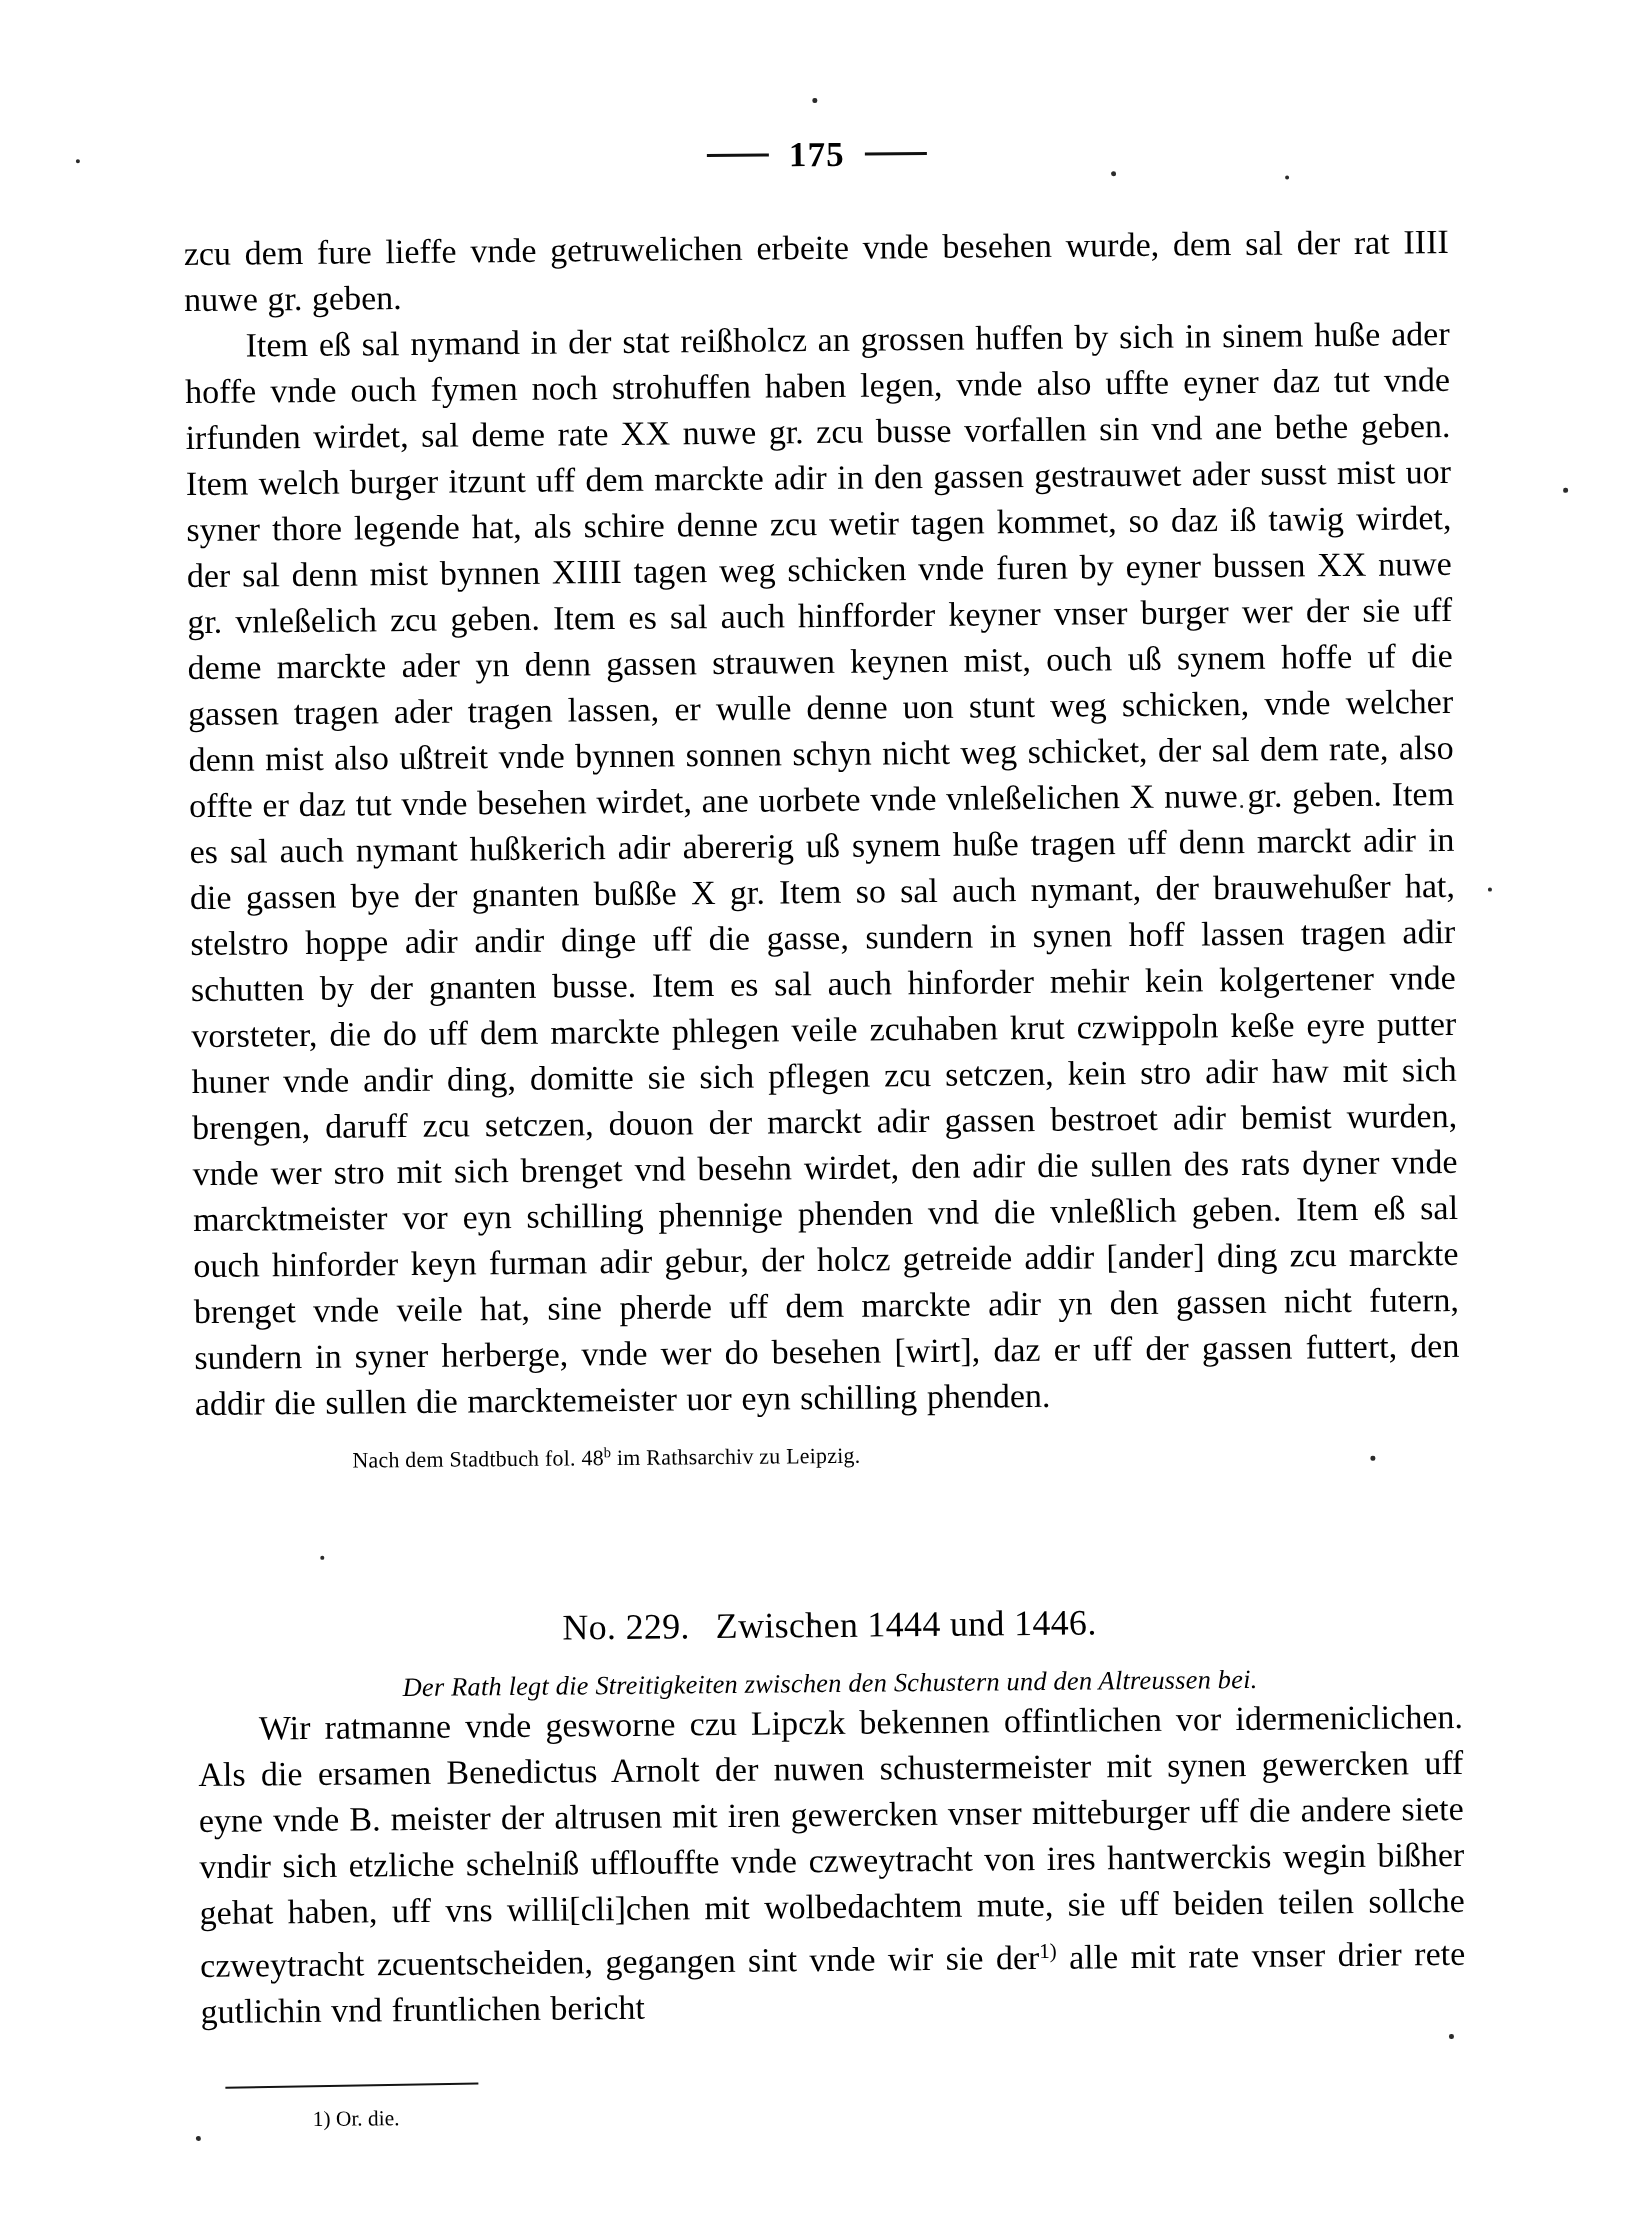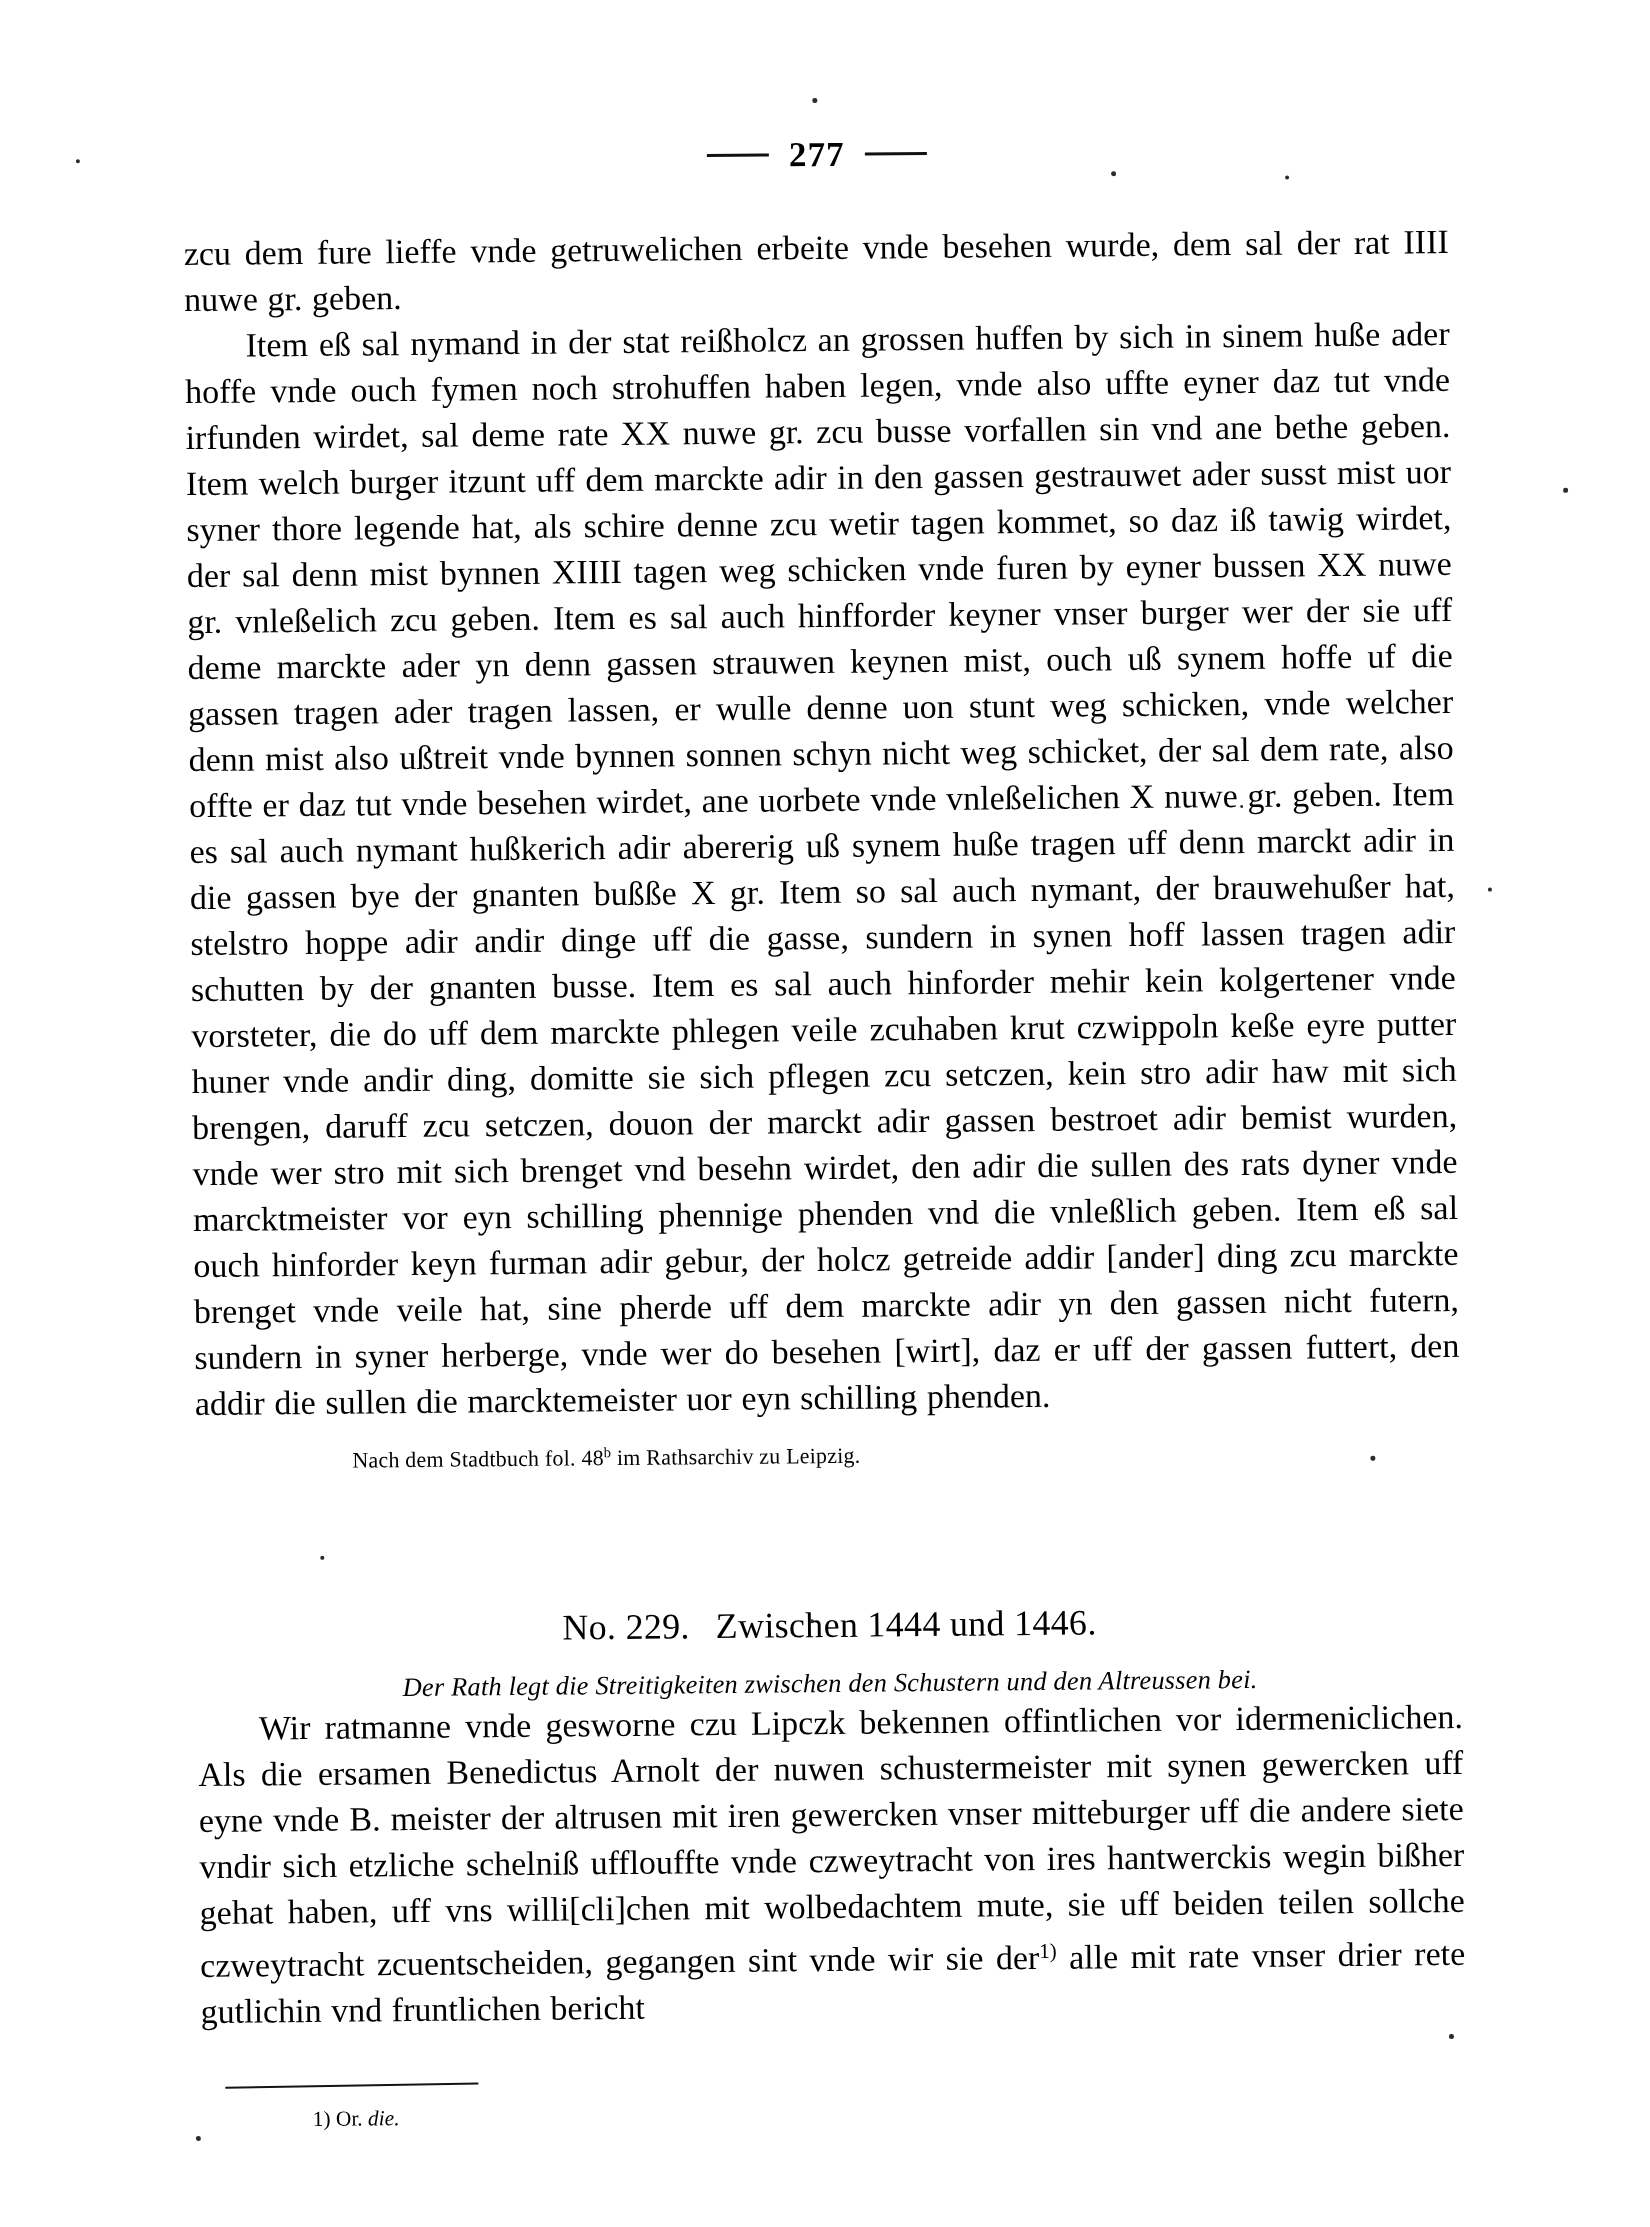--- a/index.html
+++ b/index.html
@@ -117,37 +117,36 @@
     background: #141414;
     margin-left: 23.6px;
     transform: rotate(-0.45deg);
   }
   .footnote {
     margin: 19px 0 0 111px;
     font-size: 21.4px;
     line-height: 27px;
   }
   .footnote .fn-it {
-    font-style: italic;
   }
 
   
   .speck {
     position: absolute;
     background: #2b2b2b;
     border-radius: 50%;
   }
 </style>
 </head>
 <body>
 
 <div id="page">
 
   <div class="folio">
-    <span class="rule"></span><span>277</span><span class="rule"></span>
+    <span class="rule"></span><span>175</span><span class="rule"></span>
   </div>
 
   <div class="textblock">
 
     <p class="body">zcu dem fure lieffe vnde getruwelichen erbeite vnde besehen wurde, dem sal der rat IIII nuwe gr. geben.</p>
 
     <p class="body indent">Item eß sal nymand in der stat reißholcz an grossen huffen by sich in sinem huße ader hoffe vnde ouch fymen noch strohuffen haben legen, vnde also uffte eyner daz tut vnde irfunden wirdet, sal deme rate XX nuwe gr. zcu busse vorfallen sin vnd ane bethe geben. Item welch burger itzunt uff dem marckte adir in den gassen gestrauwet ader susst mist uor syner thore legende hat, als schire denne zcu wetir tagen kommet, so daz iß tawig wirdet, der sal denn mist bynnen XIIII tagen weg schicken vnde furen by eyner bussen XX nuwe gr. vnleßelich zcu geben. Item es sal auch hinfforder keyner vnser burger wer der sie uff deme marckte ader yn denn gassen strauwen keynen mist, ouch uß synem hoffe uf die gassen tragen ader tragen lassen, er wulle denne uon stunt weg schicken, vnde welcher denn mist also ußtreit vnde bynnen sonnen schyn nicht weg schicket, der sal dem rate, also offte er daz tut vnde besehen wirdet, ane uorbete vnde vnleßelichen X nuwe gr. geben. Item es sal auch nymant hußkerich adir abererig uß synem huße tragen uff denn marckt adir in die gassen bye der gnanten bußße X gr. Item so sal auch nymant, der brauwehußer hat, stelstro hoppe adir andir dinge uff die gasse, sundern in synen hoff lassen tragen adir schutten by der gnanten busse. Item es sal auch hinforder mehir kein kolgertener vnde vorsteter, die do uff dem marckte phlegen veile zcuhaben krut czwippoln keße eyre putter huner vnde andir ding, domitte sie sich pflegen zcu setczen, kein stro adir haw mit sich brengen, daruff zcu setczen, douon der marckt adir gassen bestroet adir bemist wurden, vnde wer stro mit sich brenget vnd besehn wirdet, den adir die sullen des rats dyner vnde marcktmeister vor eyn schilling phennige phenden vnd die vnleßlich geben. Item eß sal ouch hinforder keyn furman adir gebur, der holcz getreide addir [ander] ding zcu marckte brenget vnde veile hat, sine pherde uff dem marckte adir yn den gassen nicht futern, sundern in syner herberge, vnde wer do besehen [wirt], daz er uff der gassen futtert, den addir die sullen die marcktemeister uor eyn schilling phenden.</p>
 
     <div class="sourceline">
       <span>Nach dem Stadtbuch fol. 48</span><sup>b</sup><span> im Rathsarchiv zu Leipzig.</span>

